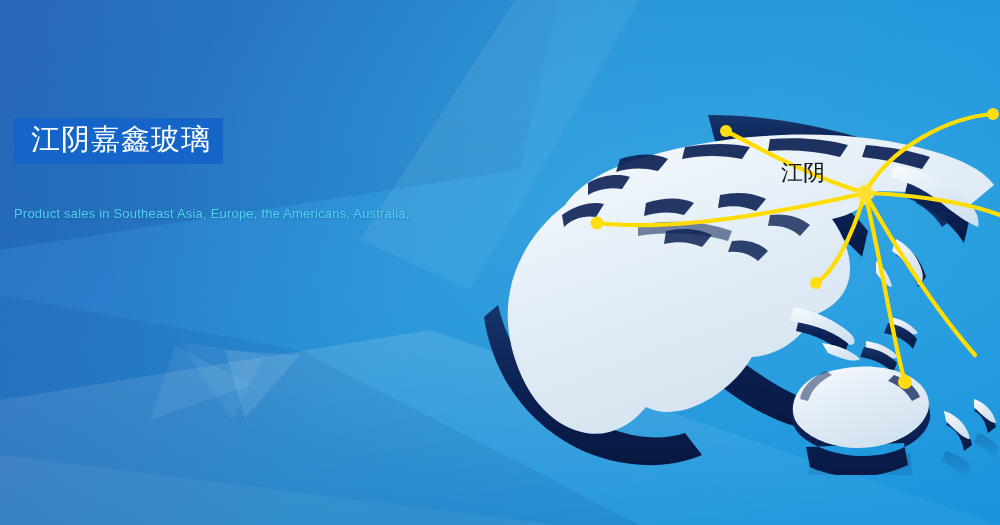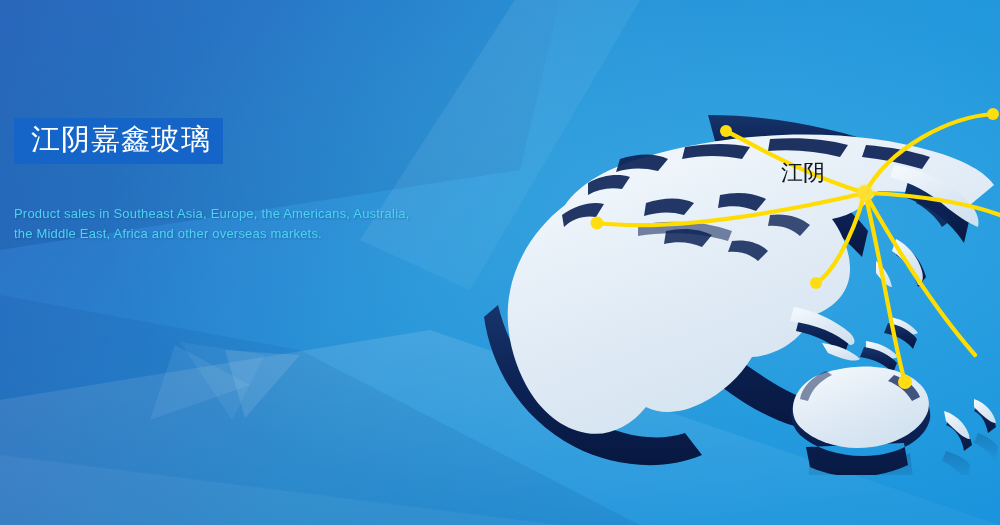--- a/index.html
+++ b/index.html
@@ -279,17 +279,16 @@
 
     <div class="badge">
       <span class="badge-text">江阴嘉鑫玻璃</span>
     </div>
 
     <h1 class="headline">
     </h1>
 
     <p class="subhead">
       <span class="line">Product sales in Southeast Asia, Europe, the Americans, Australia,</span>
-      <span class="line">the Middle East, Africa and other overseas markets.</span>
     </p>
 
   </div>
 </div>
 
 </body></html>

